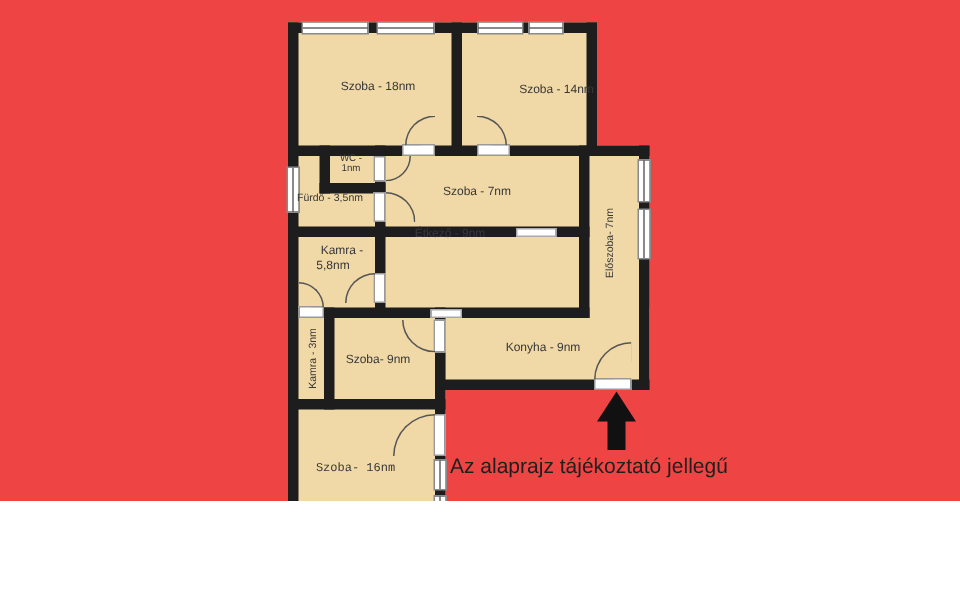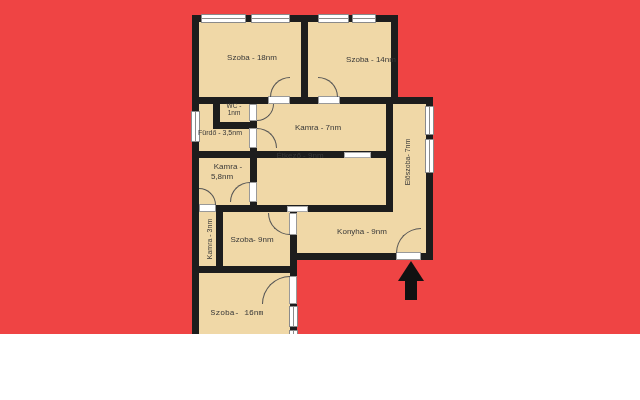--- a/index.html
+++ b/index.html
@@ -97,27 +97,28 @@
   <div class="arc arc-tr" style="left:199px;top:188px;width:17px;height:17px;"></div>
   <div class="arc arc-bl" style="left:268px;top:213px;width:22px;height:22px;"></div>
   <div class="arc arc-tl" style="left:262px;top:276px;width:28px;height:28px;"></div>
   <div class="arc arc-tl" style="left:396px;top:228px;width:25px;height:25px;"></div>
 
   <div class="lbl" style="left:252px;top:58px;">Szoba - 18nm</div>
   <div class="lbl" style="left:347px;top:60px;margin-left:24px;">Szoba - 14nm</div>
   <div class="lbl lbl-sm" style="left:234px;top:106px;">WC -</div>
   <div class="lbl lbl-sm" style="left:234px;top:113px;">1nm</div>
   <div class="lbl lbl-7" style="left:220px;top:133px;">Fürdő - 3,5nm</div>
-  <div class="lbl" style="left:318px;top:128px;">Kamra - 7nm</div>
+  <div class="lbl" style="left:318px;top:128px;">Szoba - 7nm</div>
   <div class="lbl" style="left:228px;top:167px;">Kamra -</div>
   <div class="lbl" style="left:222px;top:177px;">5,8nm</div>
   <div class="lbl" style="left:300px;top:156px;">Étkező - 9nm</div>
   <div class="lbl lbl-v lbl-7" style="left:408px;top:162px;">Előszoba- 7nm</div>
   <div class="lbl lbl-v lbl-7" style="left:210px;top:239px;">Kamra - 3nm</div>
   <div class="lbl" style="left:252px;top:240px;">Szoba- 9nm</div>
   <div class="lbl" style="left:362px;top:232px;">Konyha - 9nm</div>
   <div class="lbl" style="left:237px;top:313px;font-family:Liberation Mono, monospace;">Szoba- 16nm</div>
 
+  <div id="disclaimer">Az alaprajz tájékoztató jellegű</div>
   <div id="arrow-head"></div>
   <div id="arrow-stem"></div>
 
 
 </div>
 
 </body></html>

